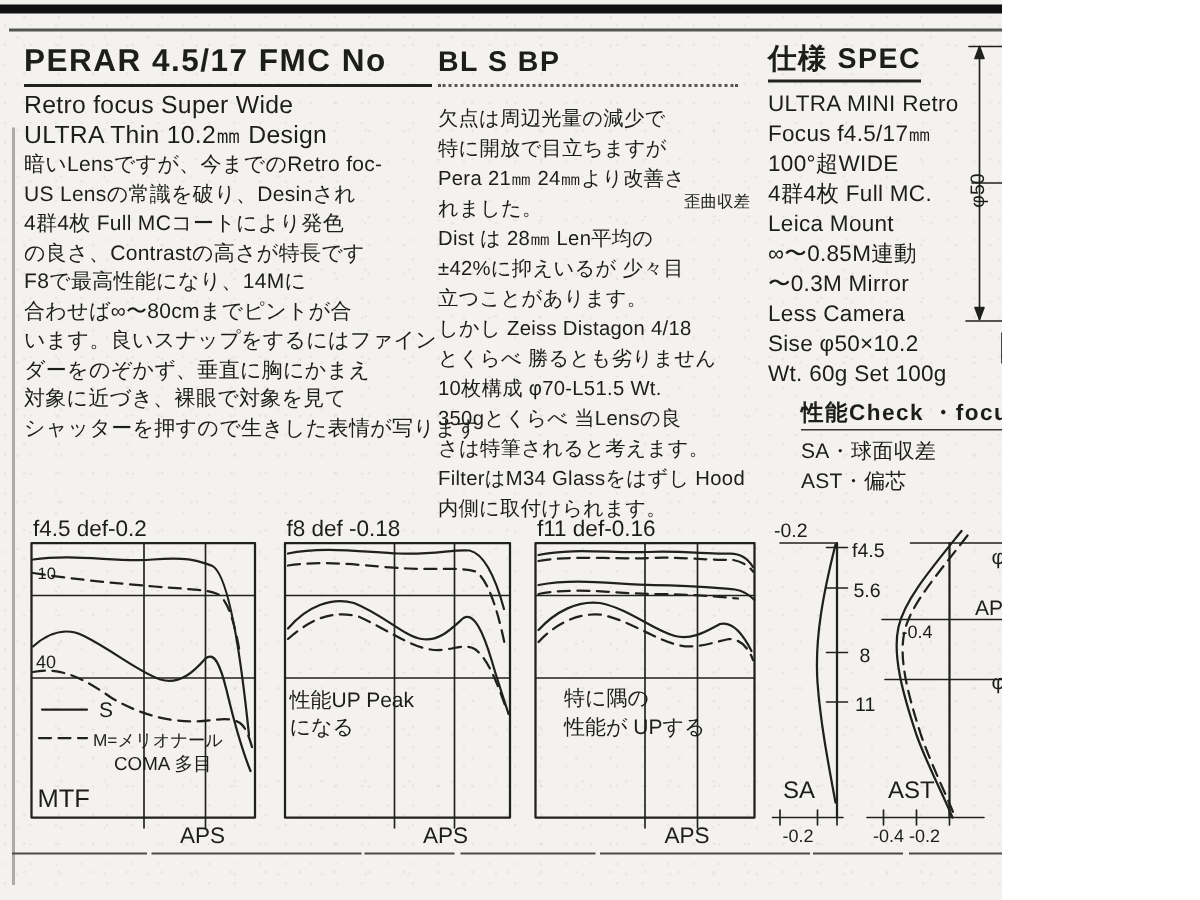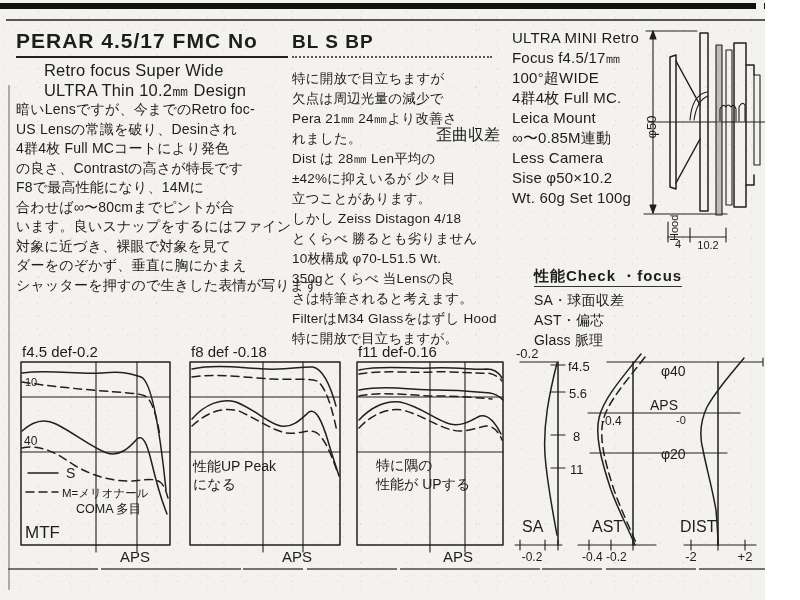--- a/index.html
+++ b/index.html
@@ -1,39 +1,39 @@
 <!DOCTYPE html>
 <html><head>
 <meta charset="utf-8">
 <style>
   html,body{margin:0;padding:0;}
   #sheet{
-    position:relative;width:765px;height:600px;overflow:hidden;
+    position:relative;width:668px;height:600px;overflow:hidden;
     font-family:"Liberation Sans","DejaVu Sans",sans-serif;
     color:#1d1d1b;
     background:
       radial-gradient(circle at 20% 30%, rgba(40,40,40,.07) 0 .7px, transparent 1px) 0 0/17px 13px,
       radial-gradient(circle at 70% 60%, rgba(40,40,40,.08) 0 .6px, transparent 1px) 0 0/23px 19px,
       radial-gradient(circle at 40% 80%, rgba(40,40,40,.05) 0 .9px, transparent 1px) 0 0/29px 31px,
       #f4f2ee;
   }
   .abs{position:absolute;}
   .topbar{background:#111;height:6px;top:3px;}
   .thinrule{background:#3a3a3a;height:2px;top:19px;left:6px;width:788px;opacity:.85;}
   .leftborder{left:8px;top:85px;width:2px;height:505px;background:#555;opacity:.45;}
   h1,h2,h3{margin:0;font-weight:bold;letter-spacing:1px;}
   .col{line-height:19.5px;}
   .ln{white-space:nowrap;font-size:14px;letter-spacing:.2px;}
-  .ln.big{font-size:16.5px;margin-left:28px;}
+  .ln.big{font-size:16.5px;}
   .col-left{left:16px;top:28px;width:272px;}
   .col-left h1{font-size:21px;line-height:26px;border-bottom:2.5px solid #222;padding-bottom:2px;margin-bottom:3px;}
   .col-mid{left:292px;top:30px;width:214px;}
   .col-mid h2{font-size:19px;line-height:24px;border-bottom:2px dotted #555;padding-bottom:2px;margin-bottom:11px;display:block;width:200px;}
   .col-mid .ln{font-size:13.5px;line-height:20px;position:relative;}
-  .annot{position:absolute;right:6px;top:-4px;font-size:16px;letter-spacing:0;}
+  .annot{position:absolute;right:6px;top:-4px;font-size:11px;letter-spacing:0;}
   .col-spec{left:512px;top:28px;width:152px;}
   .col-spec h2{font-size:19px;line-height:24px;border-bottom:2px solid #222;padding-bottom:1px;margin-bottom:5px;display:inline-block;}
   .col-spec .ln{font-size:15px;line-height:20px;}
   .col-check{left:534px;top:266px;width:190px;}
   .col-check h3{font-size:15px;line-height:20px;border-bottom:1.5px solid #333;display:inline-block;margin-bottom:3px;}
   .col-check .ln{font-size:14px;line-height:20px;}
   svg text{fill:#1d1d1b;font-family:"Liberation Sans","DejaVu Sans",sans-serif;}
   svg .ink{stroke:#20201e;fill:none;stroke-width:1.5;stroke-linecap:round;stroke-linejoin:round;}
   svg .thin{stroke-width:1.1;}
   svg .dash{stroke-dasharray:8 5;}
@@ -53,63 +53,64 @@
     <h1>PERAR 4.5/17 FMC No</h1>
     <div class="ln big">Retro focus Super Wide</div>
     <div class="ln big">ULTRA Thin 10.2㎜ Design</div>
     <div class="ln">暗いLensですが、今までのRetro foc-</div>
     <div class="ln">US Lensの常識を破り、Desinされ</div>
     <div class="ln">4群4枚 Full MCコートにより発色</div>
     <div class="ln">の良さ、Contrastの高さが特長です</div>
     <div class="ln">F8で最高性能になり、14Mに</div>
     <div class="ln">合わせば∞〜80cmまでピントが合</div>
     <div class="ln">います。良いスナップをするにはファイン</div>
+    <div class="ln">ダーをのぞかず、垂直に胸にかまえ</div>
     <div class="ln">対象に近づき、裸眼で対象を見て</div>
-    <div class="ln">ダーをのぞかず、垂直に胸にかまえ</div>
     <div class="ln">シャッターを押すので生きした表情が写ります</div>
   </div>
 
   <div class="abs col col-mid">
     <h2>BL S BP</h2>
+    <div class="ln">欠点は周辺光量の減少で</div>
     <div class="ln">特に開放で目立ちますが</div>
-    <div class="ln">欠点は周辺光量の減少で</div>
     <div class="ln">Pera 21㎜ 24㎜より改善さ</div>
     <div class="ln">
       <span>れました。</span>
       <span class="annot">歪曲収差</span>
     </div>
     <div class="ln">Dist は 28㎜ Len平均の</div>
     <div class="ln">±42%に抑えいるが 少々目</div>
     <div class="ln">立つことがあります。</div>
     <div class="ln">しかし Zeiss Distagon 4/18</div>
     <div class="ln">とくらべ 勝るとも劣りません</div>
     <div class="ln">10枚構成 φ70-L51.5 Wt.</div>
     <div class="ln">350gとくらべ 当Lensの良</div>
     <div class="ln">さは特筆されると考えます。</div>
     <div class="ln">FilterはM34 Glassをはずし Hood</div>
-    <div class="ln">特に開放で目立ちますが。</div>
+    <div class="ln">内側に取付けられます。</div>
   </div>
 
   <div class="abs col col-spec">
+    <h2>仕様 SPEC</h2>
     <div class="ln">ULTRA MINI Retro</div>
     <div class="ln">Focus f4.5/17㎜</div>
     <div class="ln">100°超WIDE</div>
     <div class="ln">4群4枚 Full MC.</div>
     <div class="ln">Leica Mount</div>
     <div class="ln">∞〜0.85M連動</div>
+    <div class="ln">〜0.3M Mirror</div>
     <div class="ln">Less Camera</div>
     <div class="ln">Sise φ50×10.2</div>
     <div class="ln">Wt. 60g Set 100g</div>
   </div>
 
   <div class="abs col col-check">
     <h3>性能Check ・focus</h3>
     <div class="ln">SA・球面収差</div>
     <div class="ln">AST・偏芯</div>
-    <div class="ln">Glass 脈理</div>
   </div>
 
   <svg class="abs" style="left:642px;top:15px;" width="158" height="250" viewBox="0 0 158 250">
     <g class="ink thin">
       <path d="M11,16 V198"></path>
       <path d="M11,16 l-3,8 6,0 z M11,198 l-3,-8 6,0 z" fill="#20201e"></path>
       <path d="M4,16 H55"></path>
       <path d="M2,199 H85"></path>
     </g>
     <text transform="translate(14,112) rotate(-90)" text-anchor="middle" font-size="13">φ50</text>

